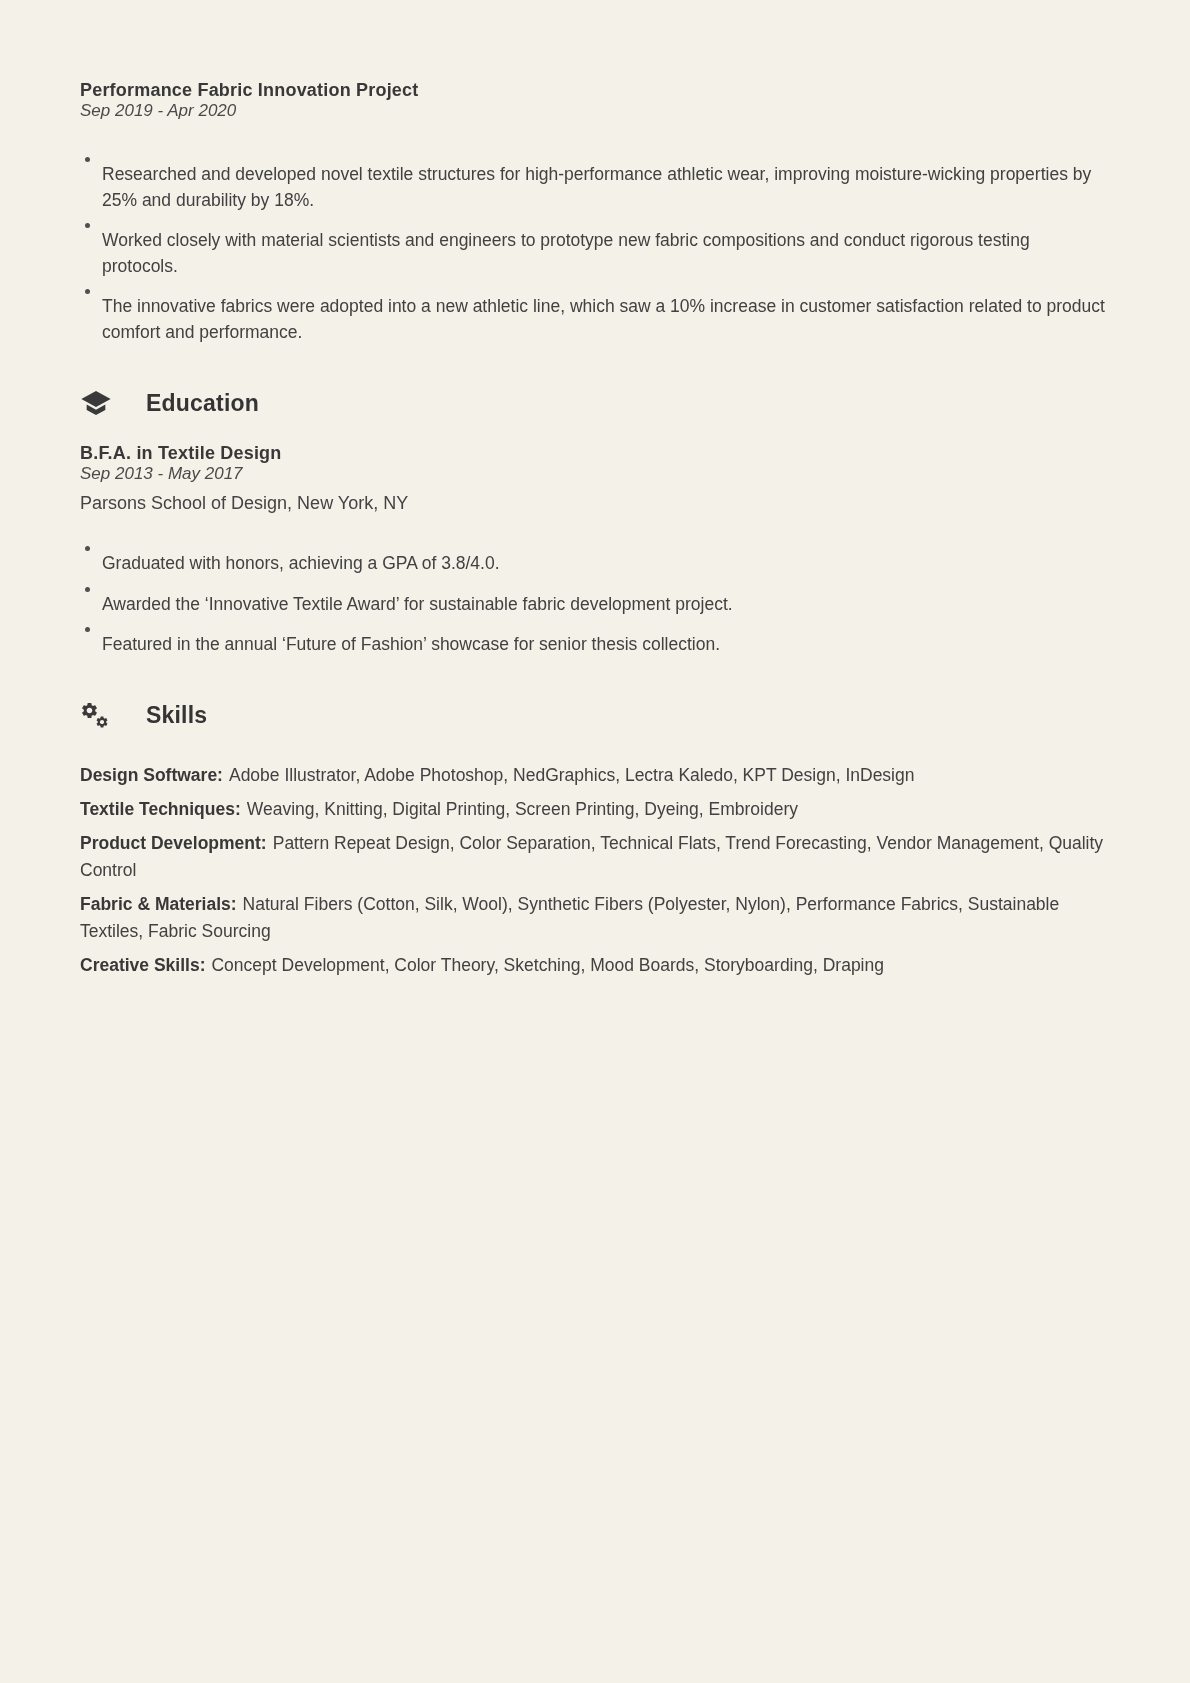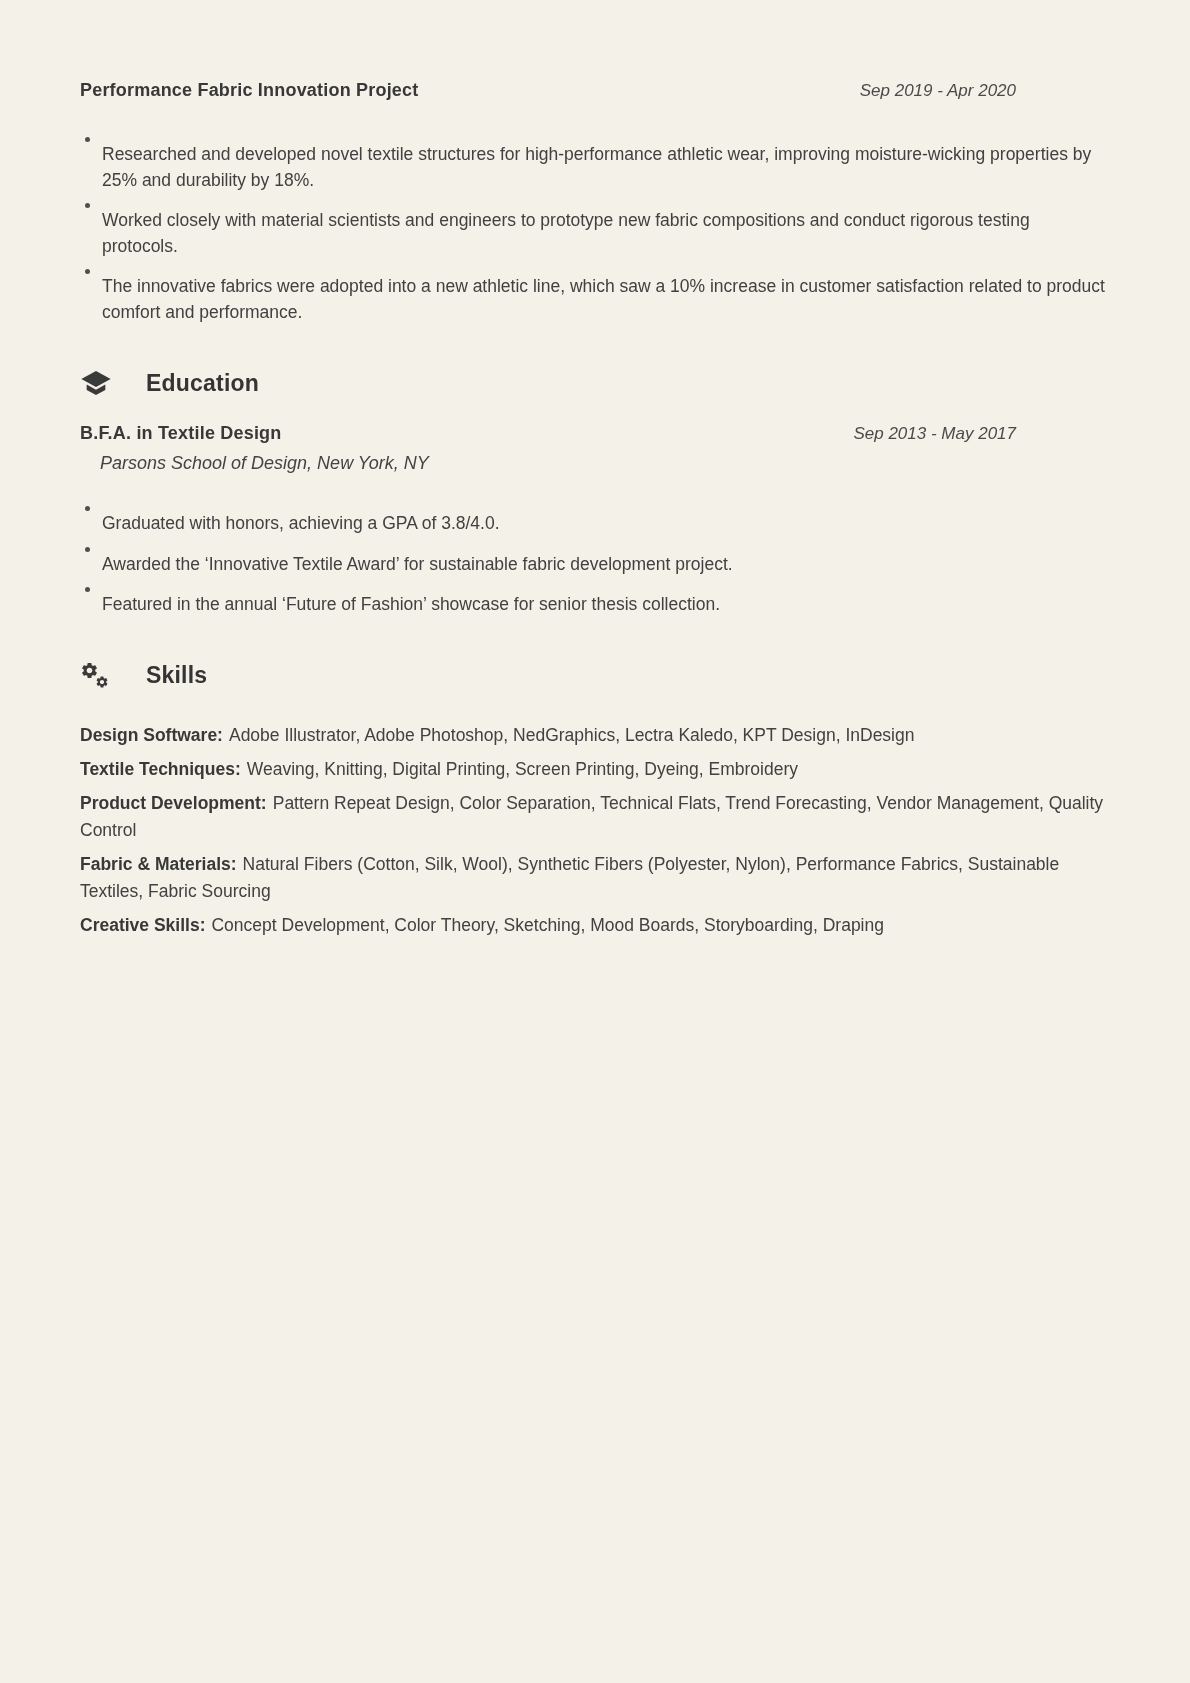--- a/index.html
+++ b/index.html
@@ -11,20 +11,21 @@
     color: #3e3e3e;
     overflow: hidden;
   }
   .page { padding: 80px 85px 0 80px; }
 
   
   .row-split {
     display: flex;
     justify-content: space-between;
     align-items: baseline;
+    flex-direction: column;
   }
   .job-title, .degree-title {
     font-size: 18px;
     font-weight: bold;
     color: #383838;
     letter-spacing: 0.2px;
   }
   .dates {
     font-size: 17px;
     font-style: italic;
@@ -64,23 +65,21 @@
     font-weight: bold;
     color: #343434;
     letter-spacing: 0.2px;
   }
 
   
   .degree-row { margin-top: 24px; }
   .school {
     margin-top: 9px;
     font-size: 18px;
-    font-style: italic;
     color: #434343;
-    margin-left: 20px;
   }
   .edu-bullets { margin-top: 22px; }
 
   
   .skills-list { margin-top: 30px; }
   .skill-line {
     font-size: 17.5px;
     line-height: 27px;
     margin-bottom: 7px;
     color: #414141;

